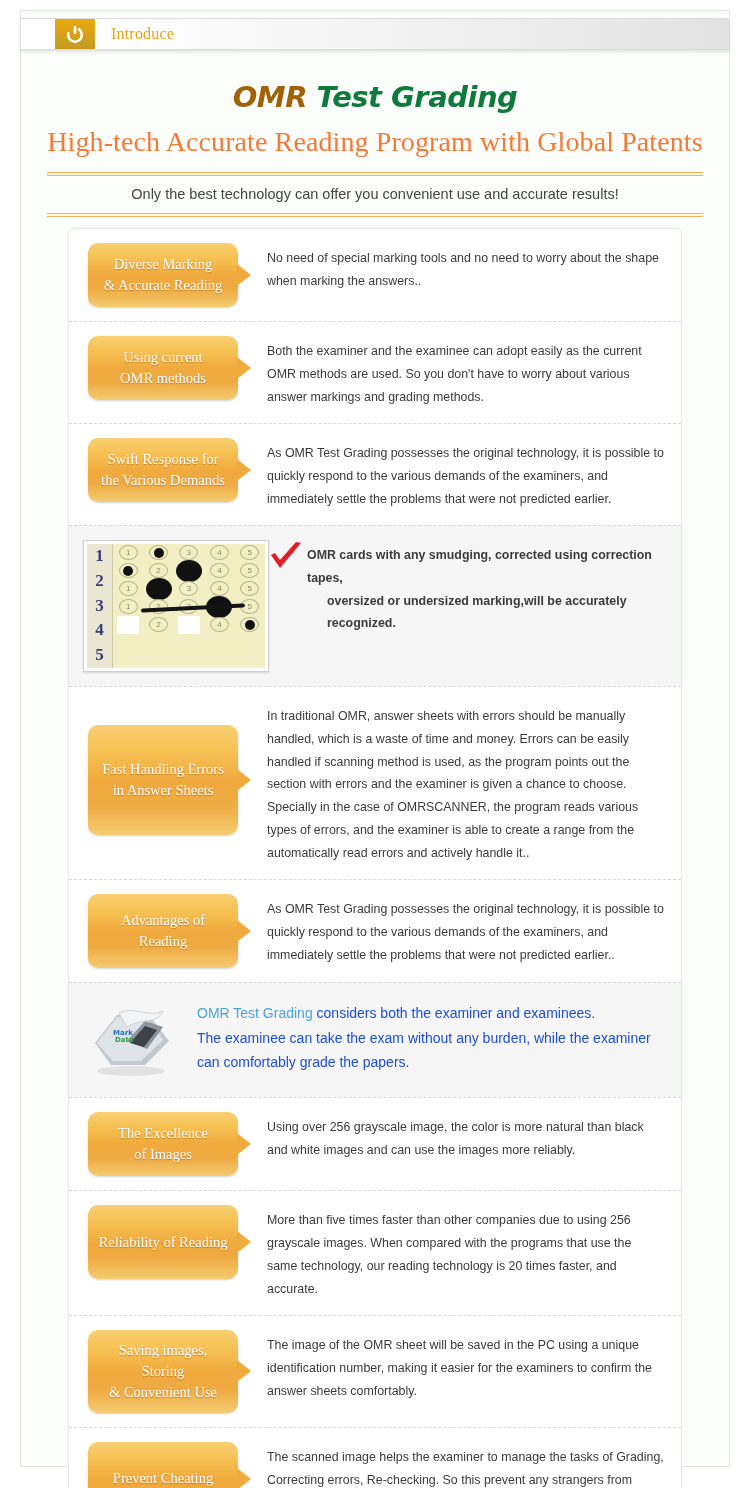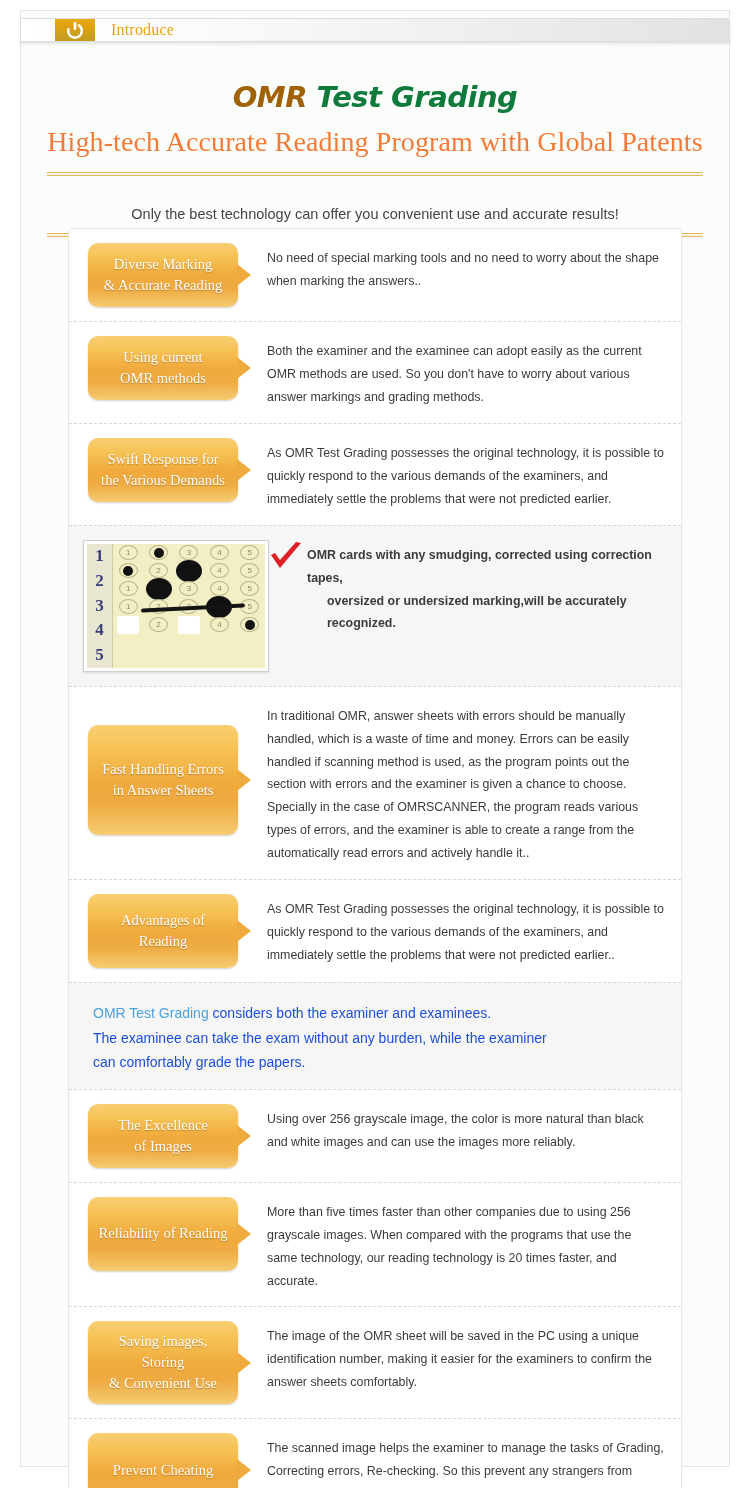--- a/index.html
+++ b/index.html
@@ -22,21 +22,21 @@
     background: #fbfdfa;
     border: 1px solid #e3e6e2;
   }
 
   
   .tabbar {
     position: absolute;
     left: 20px;
     top: 18px;
     width: 710px;
-    height: 24px;
+    height: 32px;
     background: linear-gradient(to right, #ffffff 0%, #fdfdfd 18%, #f0f0f0 60%, #e2e2e2 100%);
     border: 1px solid #dcdcdc;
     border-top-right-radius: 4px;
     box-shadow: 0 2px 3px rgba(0,0,0,0.10);
     display: flex;
     align-items: stretch;
   }
   .tab-icon {
     width: 40px;
     margin-left: 34px;
@@ -84,21 +84,20 @@
     border-top: 1px solid #e7b85a;
     border-bottom: 1px solid #e7b85a;
     background: #fdf4e2;
   }
   .tagline {
     text-align: center;
     font-family: "Liberation Sans", sans-serif;
     font-size: 14.5px;
     color: #444444;
     padding: 10px 0 11px 0;
-    margin-top: 20px;
   }
 
   
   .list-card {
     position: absolute;
     left: 68px;
     top: 228px;
     width: 614px;
     background: #ffffff;
     border: 1px solid #e6e6e6;
@@ -365,20 +364,32 @@
   </div>
 
   <div class="row">
     <div class="badge-cell">
       <div class="badge" style="min-height: 74px; white-space: pre-line;">Advantages of Reading</div>
     </div>
     <div class="desc-cell">As OMR Test Grading possesses the original technology, it is possible to quickly respond to the various demands of the examiners, and immediately settle the problems that were not predicted earlier..</div>
   </div>
 
   <div class="row shaded">
+    <div class="laptop-cell">
+      <svg width="96" height="80" viewBox="0 0 96 80" aria-hidden="true">
+        <path d="M12 44 L34 16 L66 16 L86 42 L62 66 L28 66 Z" fill="#c3c9cf"></path>
+        <path d="M14 44 L34 18 L63 18 L80 41 L58 62 L30 62 Z" fill="#dfe4e8"></path>
+        <path d="M44 42 L62 22 L80 28 L64 50 Z" fill="#8e959c"></path>
+        <path d="M47 44 L62 27 L74 31 L61 48 Z" fill="#3c4248"></path>
+        <path d="M36 14 C52 6 66 20 80 12 C74 26 60 18 44 28 Z" fill="#f2f4f6" stroke="#ccd2d7" stroke-width="1"></path>
+        <ellipse cx="48" cy="72" rx="34" ry="5" fill="#00000014"></ellipse>
+        <text x="30" y="36" font-family="DejaVu Sans, sans-serif" font-size="7" font-weight="bold" fill="#1e73be">Mark</text>
+        <text x="32" y="43" font-family="DejaVu Sans, sans-serif" font-size="7" font-weight="bold" fill="#2f9e44">Data</text>
+      </svg>
+    </div>
     <div class="laptop-text">
       <div><span class="txt-blue">OMR Test Grading</span><span class="txt-orange2"> considers both the examiner and examinees.</span></div>
       <div class="txt-orange2">The examinee can take the exam without any burden, while the examiner</div>
       <div class="txt-orange2">can comfortably grade the papers.</div>
     </div>
   </div>
 
   <div class="row">
     <div class="badge-cell">
       <div class="badge" style="white-space:pre-line">The Excellence

